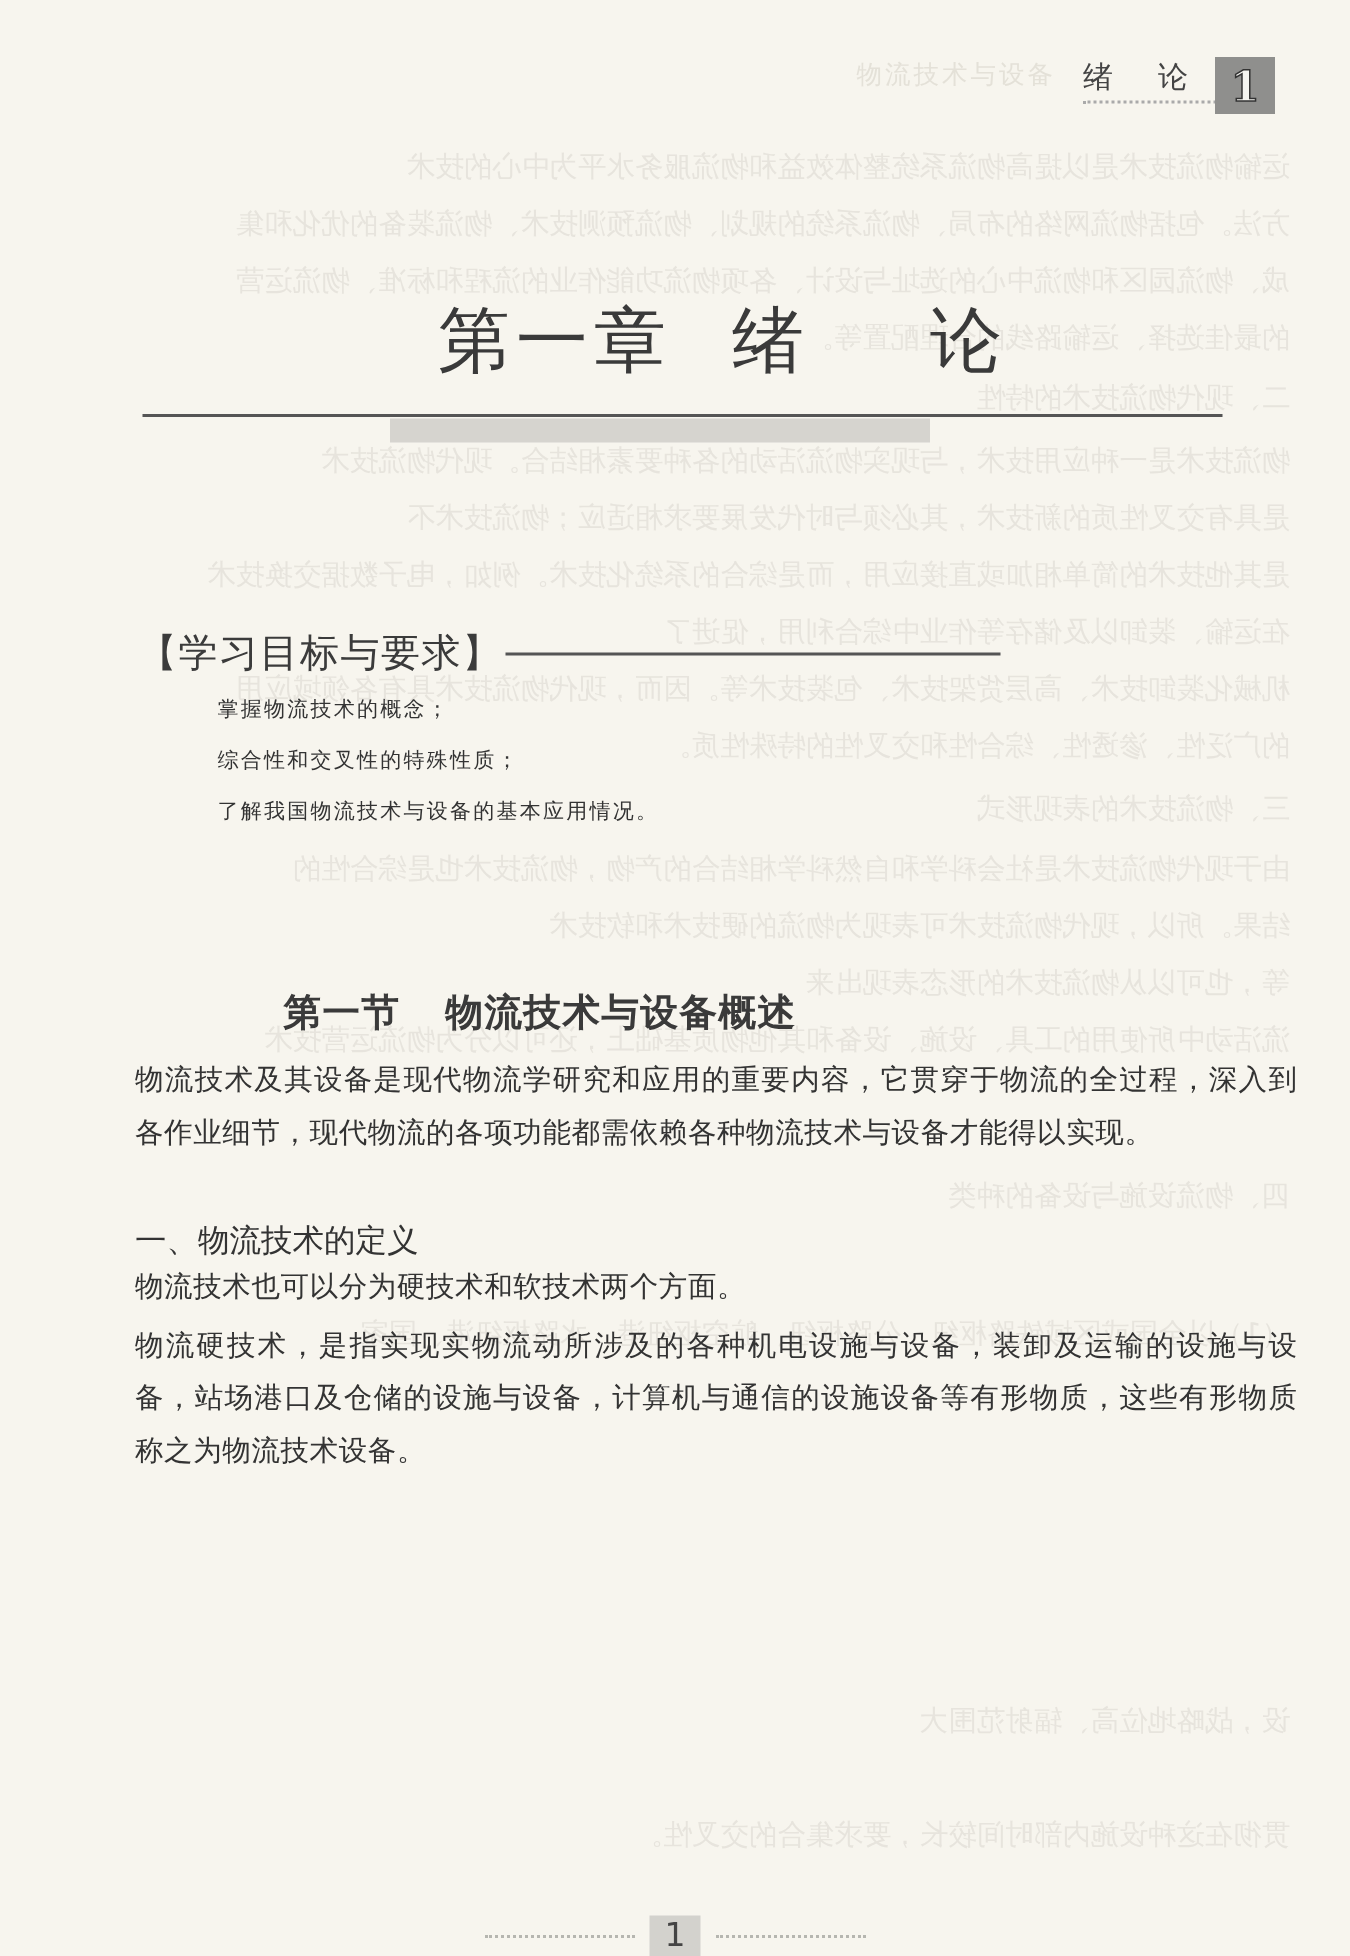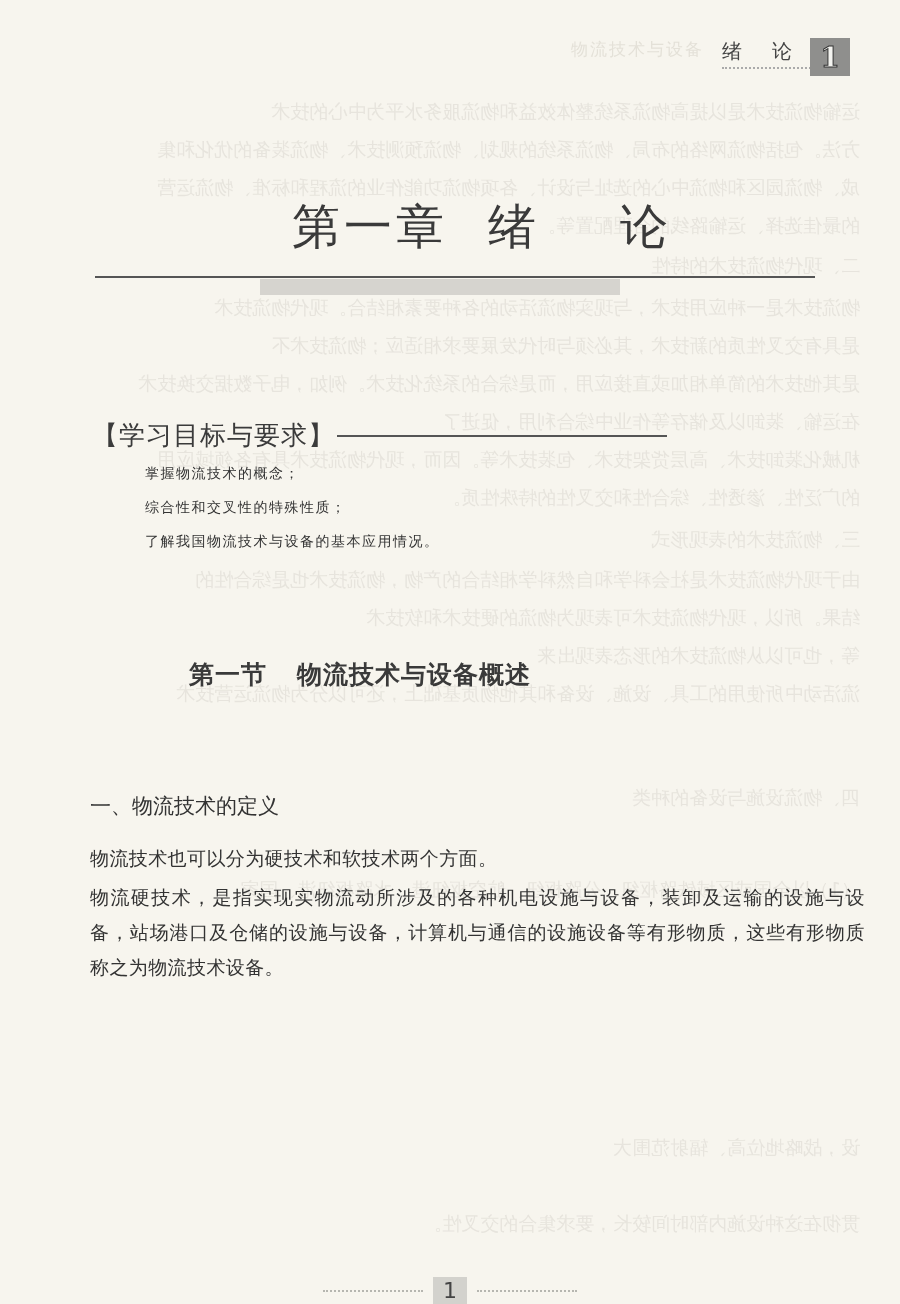--- a/index.html
+++ b/index.html
@@ -32,21 +32,21 @@
   .obj-list { position: absolute; top: 456px; left: 145px; margin: 0; padding: 0; list-style: none; }
   .obj-list li { font-family: "DejaVu Serif", serif; font-size: 14px; line-height: 34px; color: #333; letter-spacing: 1.5px; }
 
   
   .section-title { position: absolute; top: 622px; left: 0; width: 720px; text-align: center; font-family: "DejaVu Sans", sans-serif; font-weight: bold; font-size: 25px; color: #3a3a3a; letter-spacing: 1px; margin-top: 36px; }
   .section-title .gap { display: inline-block; width: 30px; }
 
   
   .body-text { position: absolute; left: 90px; width: 775px; font-family: "DejaVu Sans", sans-serif; font-size: 19px; line-height: 35px; color: #333; letter-spacing: 0.4px; text-align: justify; }
   .body-text p { margin: 0 0 4px 0; text-indent: 0; }
-  .subsec { position: absolute; left: 90px; font-family: "DejaVu Sans", sans-serif; font-size: 21px; color: #333; }
+  .subsec { position: absolute; left: 90px; font-family: "DejaVu Sans", sans-serif; font-size: 21px; color: #333; margin-top: 21px; }
 
   
   .page-num { position: absolute; top: 1277px; left: 0; width: 900px; display: flex; justify-content: center; align-items: center; }
   .page-num .dots { width: 100px; border-top: 2px dotted #b6b6b0; }
   .page-num .box { width: 34px; height: 27px; background: #d3d2cd; color: #444; font-family: "DejaVu Sans", sans-serif; font-size: 22px; display: flex; align-items: center; justify-content: center; margin: 0 10px; }
 
   
   .bleed { position: absolute; left: 60px; width: 800px; color: rgba(120,115,105,0.13); font-family: "DejaVu Sans", sans-serif; font-size: 19px; line-height: 38px; transform: scaleX(-1); white-space: nowrap; overflow: hidden; }
 </style>
 </head>
@@ -94,20 +94,23 @@
   <ul class="obj-list">
     <li>掌握物流技术的概念；</li>
     <li>综合性和交叉性的特殊性质；</li>
     <li>了解我国物流技术与设备的基本应用情况。</li>
   </ul>
 
   <div class="section-title">
     <span>第一节</span><span class="gap"></span><span>物流技术与设备概述</span>
   </div>
 
+  <div class="body-text" style="top:703px;">
+    <p style="text-indent:0;">物流技术及其设备是现代物流学研究和应用的重要内容，它贯穿于物流的全过程，深入到各作业细节，现代物流的各项功能都需依赖各种物流技术与设备才能得以实现。</p>
+  </div>
 
   <div class="subsec" style="top:792px;">一、物流技术的定义</div>
 
   <div class="body-text" style="top:841px;">
     <p>物流技术也可以分为硬技术和软技术两个方面。</p>
     <p>物流硬技术，是指实现实物流动所涉及的各种机电设施与设备，装卸及运输的设施与设备，站场港口及仓储的设施与设备，计算机与通信的设施设备等有形物质，这些有形物质称之为物流技术设备。</p>
   </div>
 
   <div class="page-num">
     <span class="dots"></span>

